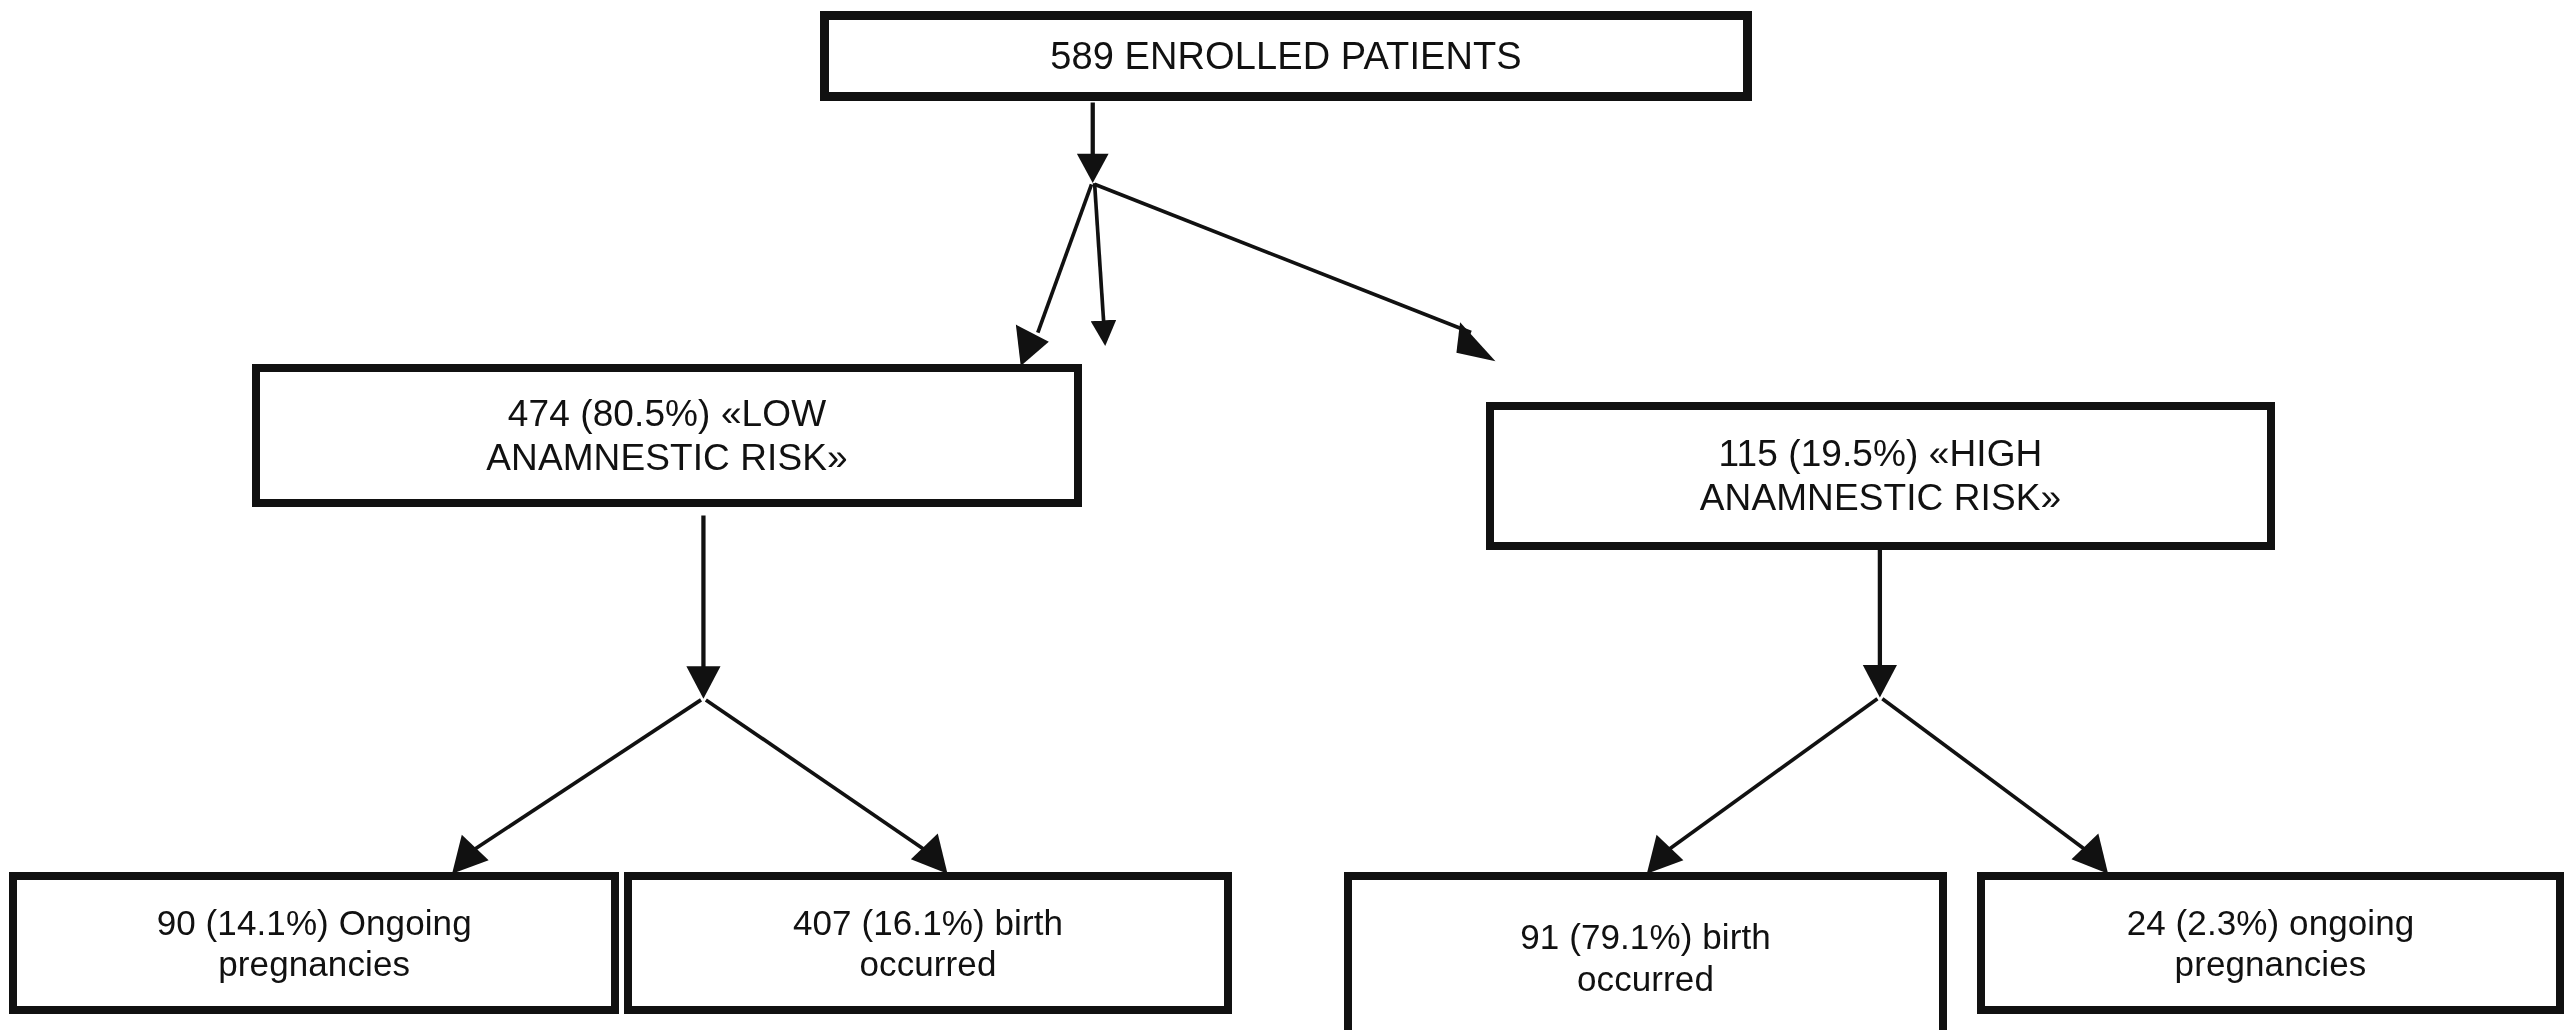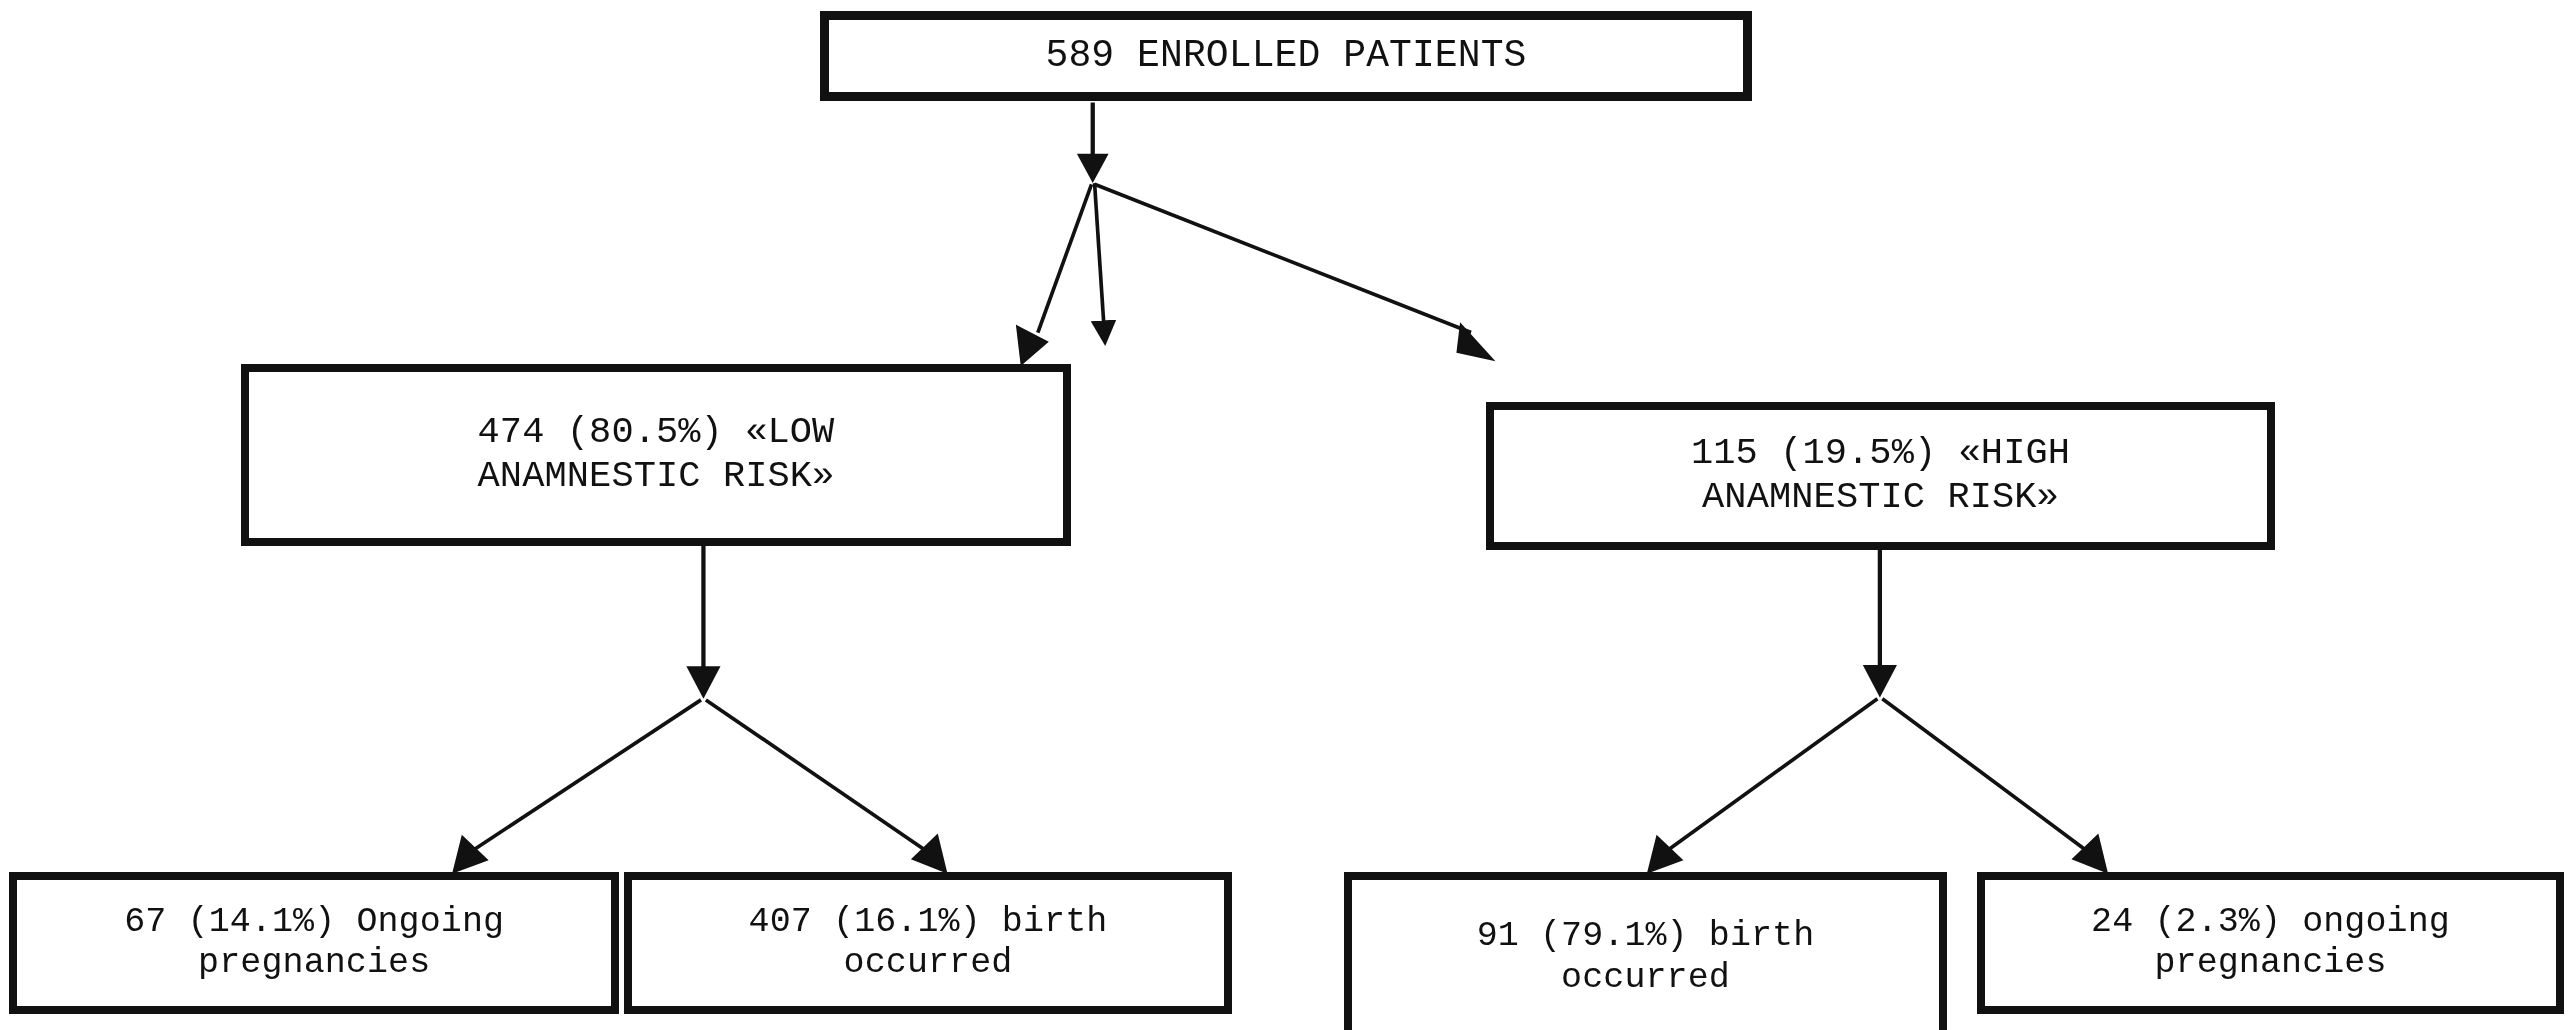--- a/index.html
+++ b/index.html
@@ -34,38 +34,37 @@
     text-align: center;
     color: #111111;
     z-index: 2;
   }
   .node .label {
     display: block;
     line-height: 1.18;
     letter-spacing: 0.1px;
     padding: 0 8.5px;
     white-space: pre-line;
-    font-family: Liberation Mono, monospace;
   }
   
   #node-root {
     left: 820px;
     top: 11px;
     width: 932px;
     height: 90px;
     border-width: 9.2px;
   }
   #node-root .label { font-size: 38px; }
 
   
   #node-low-risk {
-    left: 241px;
+    left: 252px;
     top: 364px;
     width: 830px;
-    height: 182px;
+    height: 143px;
   }
   #node-high-risk {
     left: 1486px;
     top: 358px;
     width: 789px;
     height: 148px;
     margin-top: 44px;
   }
   #node-low-risk .label,
   #node-high-risk .label { font-size: 37px; }
@@ -169,21 +168,21 @@
     <span class="label">474 (80.5%) «LOW
 ANAMNESTIC  RISK»</span>
   </div>
 
   <div class="node" id="node-high-risk">
     <span class="label">115 (19.5%) «HIGH
 ANAMNESTIC  RISK»</span>
   </div>
 
   <div class="node" id="node-low-ongoing">
-    <span class="label">67 (14.1%) Ongoing
+    <span class="label">90 (14.1%) Ongoing
 pregnancies</span>
   </div>
 
   <div class="node" id="node-low-birth">
     <span class="label">407 (16.1%) birth
 occurred</span>
   </div>
 
   <div class="node" id="node-high-birth">
     <span class="label">91 (79.1%) birth

